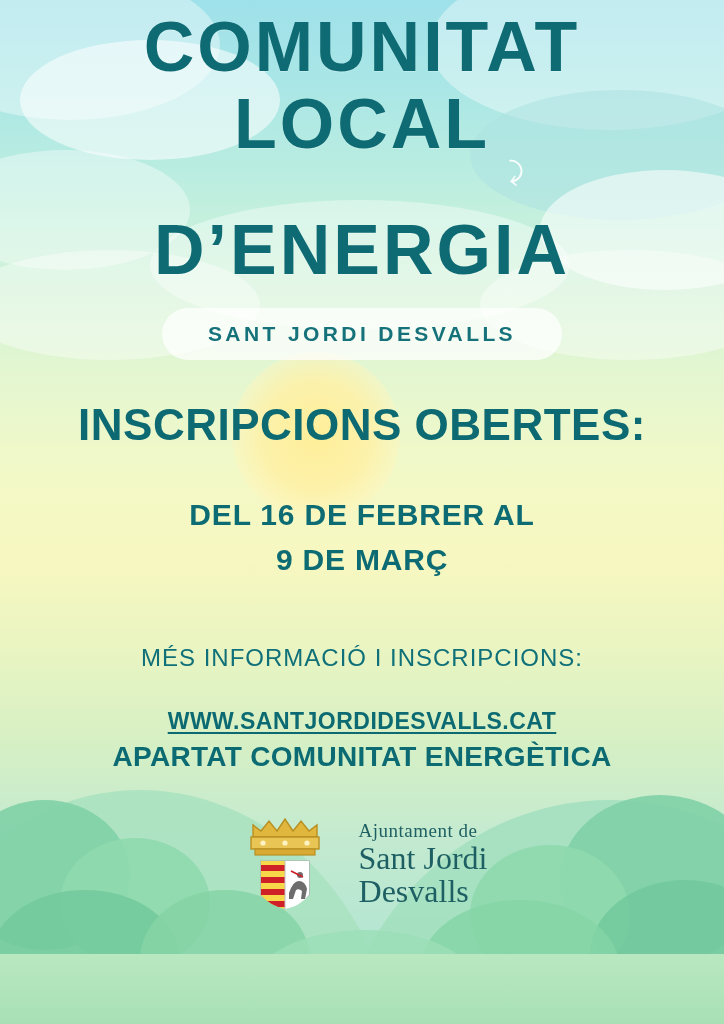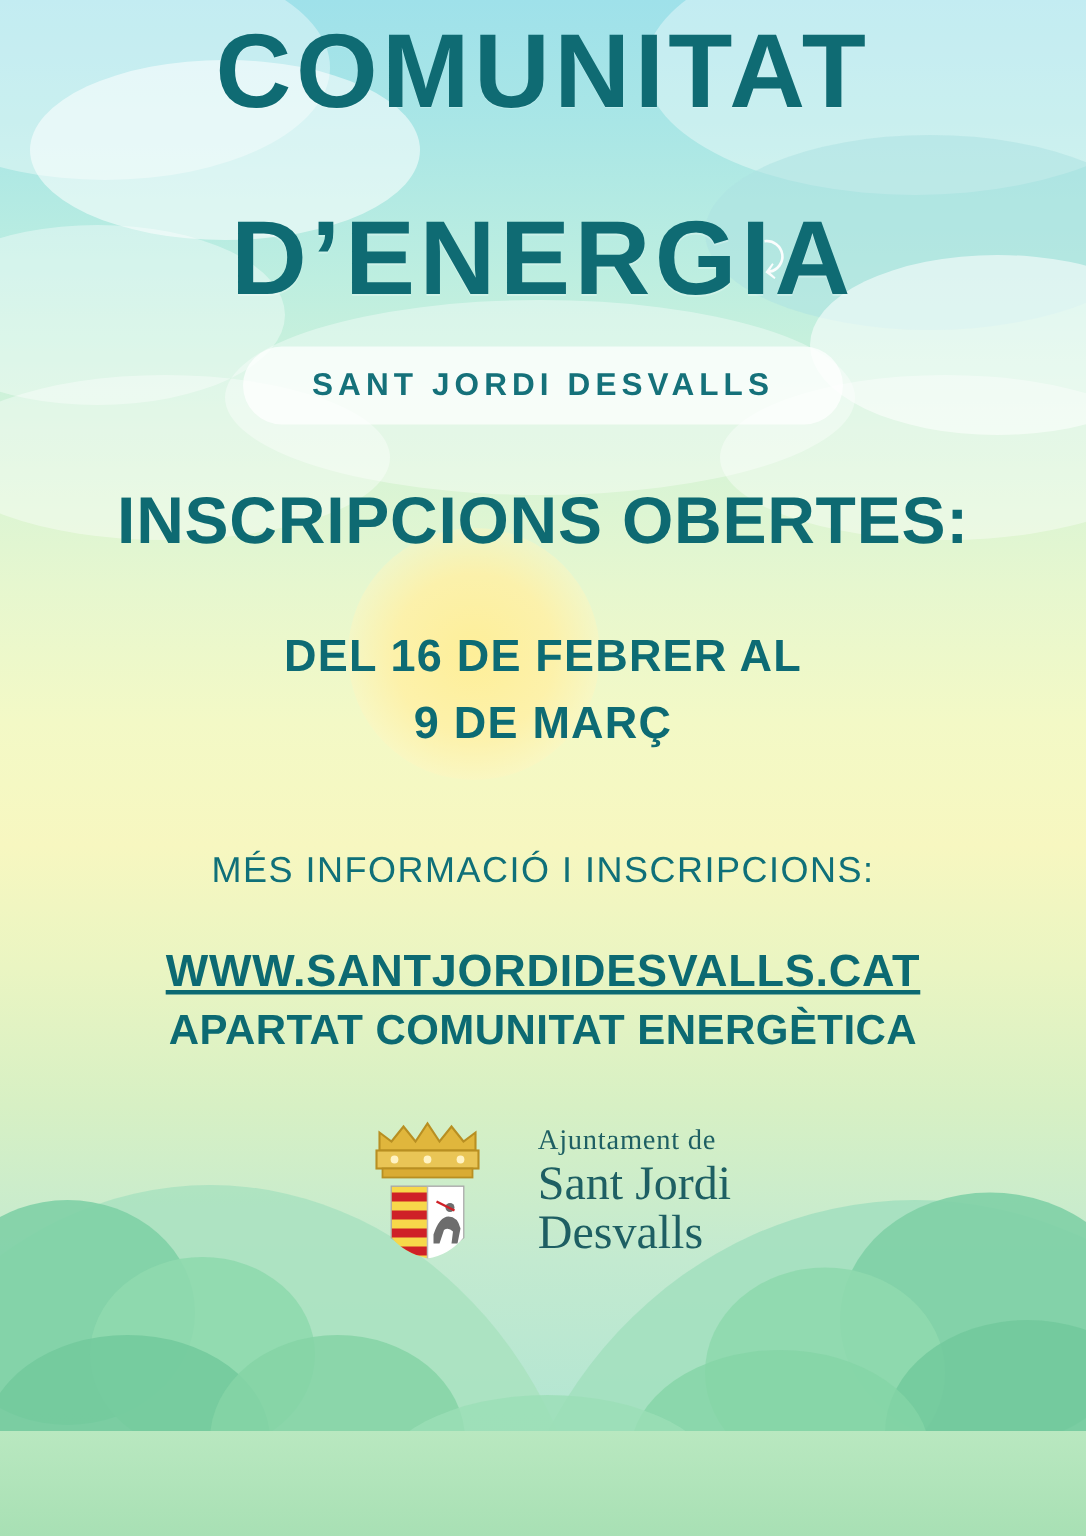--- a/index.html
+++ b/index.html
@@ -136,21 +136,21 @@
     margin-top: 62px;
     color: #0f7079;
     font-size: 24px;
     font-weight: normal;
     letter-spacing: 1px;
   }
 
   .weburl {
     margin-top: 36px;
     color: #0c6a72;
-    font-size: 30px;
+    font-size: 23px;
     font-weight: bold;
     letter-spacing: 0.5px;
     text-decoration: underline;
     text-underline-offset: 3px;
   }
   .section-line {
     margin-top: 6px;
     color: #0c6a72;
     font-size: 28px;
     font-weight: bold;
@@ -209,20 +209,21 @@
   <div class="blob" style="left:560px; top:795px; width:200px; height:170px; background:#7fd0a6; opacity:0.9;"></div>
   <div class="blob" style="left:470px; top:845px; width:160px; height:140px; background:#8fd9ae; opacity:0.9;"></div>
   <div class="blob" style="left:590px; top:880px; width:190px; height:150px; background:#72c99c; opacity:0.85;"></div>
   <div class="blob" style="left:420px; top:900px; width:200px; height:140px; background:#85d4a6; opacity:0.8;"></div>
   <div class="blob" style="left:250px; top:930px; width:230px; height:120px; background:#9bdfb6; opacity:0.8;"></div>
   <div class="ground"></div>
 
   <div class="content">
 
     <div class="title title-1">COMUNITAT</div>
+    <div class="title title-2">LOCAL</div>
     <div class="title title-3">D’ENERGIA</div>
 
     <div class="pill-wrap">
       <span class="pill">SANT JORDI DESVALLS</span>
     </div>
 
     <div class="headline">INSCRIPCIONS OBERTES:</div>
 
     <div class="dates">
       <div>DEL 16 DE FEBRER AL</div>

